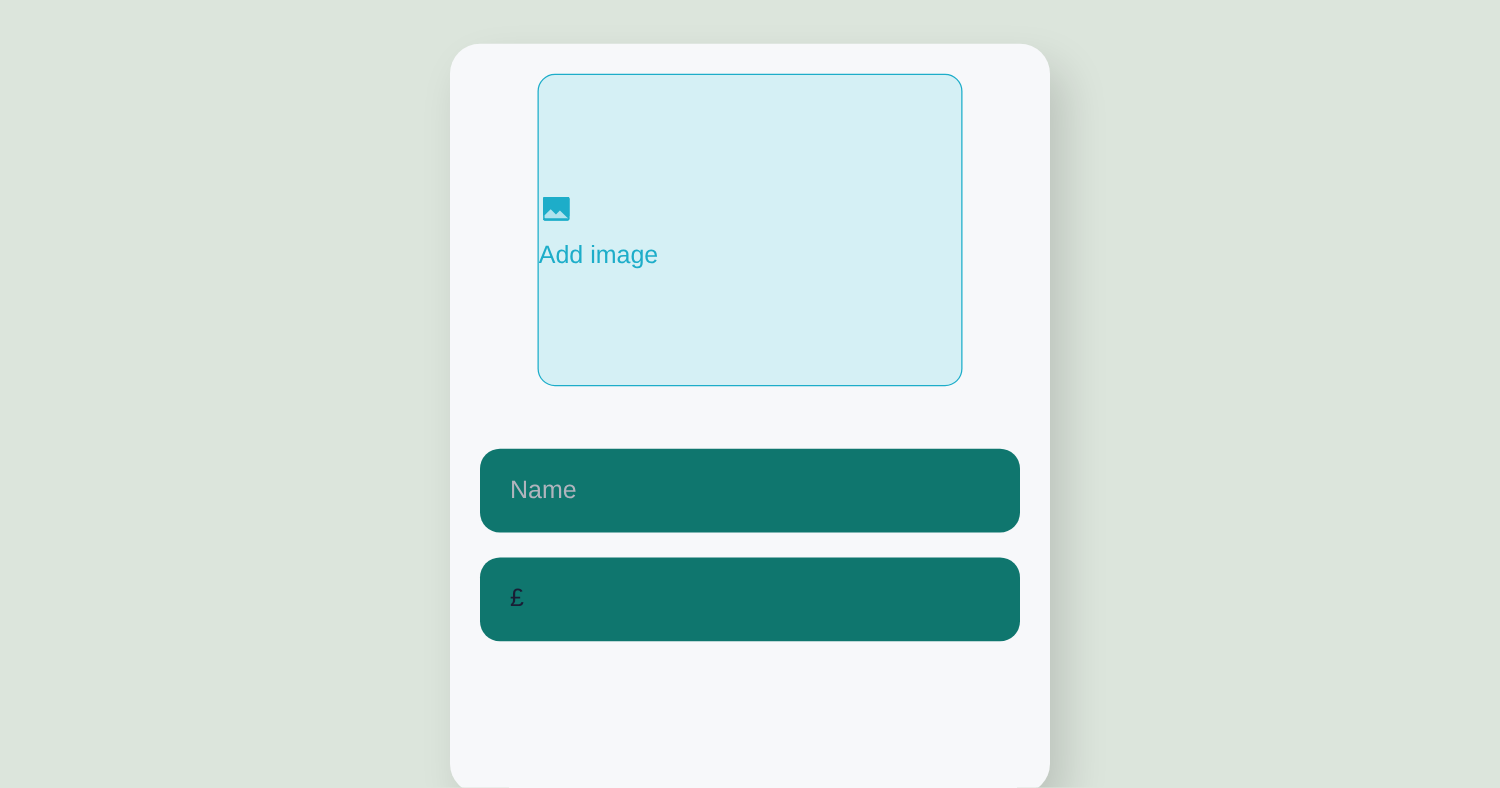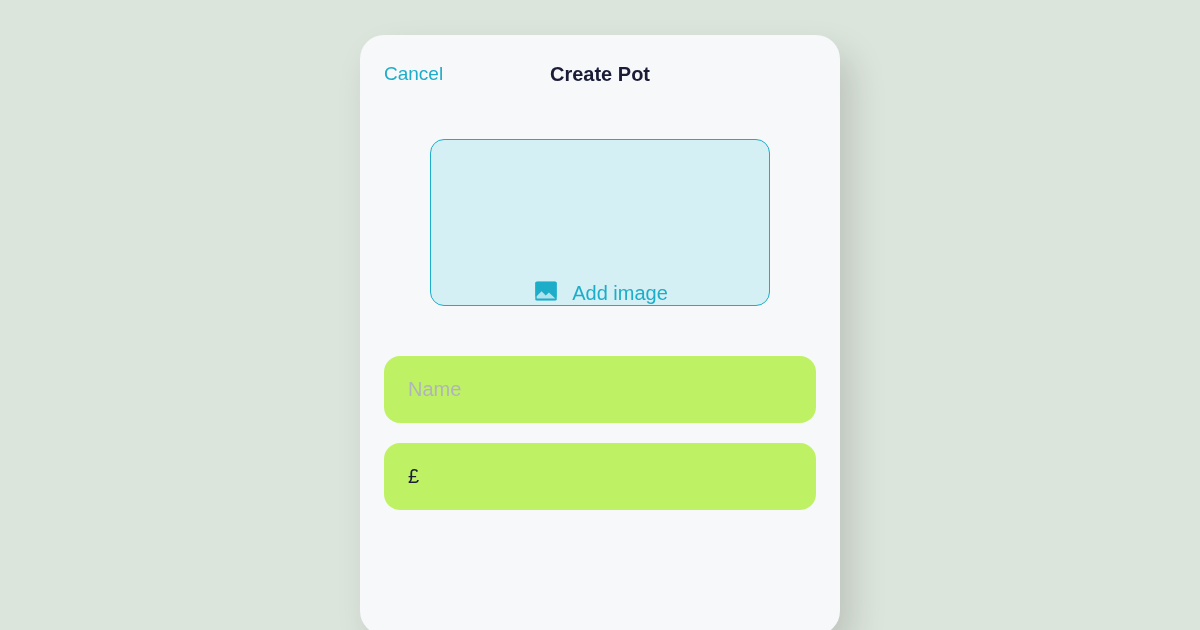--- a/index.html
+++ b/index.html
@@ -48,49 +48,49 @@
       font-size: 20px;
       font-weight: 700;
       color: #1a1d35;
       margin: 0 auto;
       position: absolute;
       left: 50%;
       transform: translateX(-50%);
     }
     .image-upload {
       width: 340px;
-      height: 167px;
+      height: 250px;
       margin: 0 auto 50px;
       background: #d5f0f5;
       border: 1.5px solid #1dadc9;
       border-radius: 14px;
       display: flex;
-      flex-direction: row;
-      align-items: flex-end;
+      flex-direction: column;
+      align-items: flex-start;
       justify-content: center;
       cursor: pointer;
       gap: 12px;
     }
     .image-icon-wrapper {
       width: 28px;
       height: 28px;
     }
     .image-icon-wrapper svg {
       width: 100%;
       height: 100%;
       fill: #1dadc9;
     }
     .add-image-label {
       color: #1dadc9;
       font-size: 20px;
       font-weight: 400;
     }
     .input-field {
       width: 100%;
-      background: #bef264;
+      background: #0f766e;
       border-radius: 16px;
       padding: 22px 24px;
       margin-bottom: 20px;
       display: flex;
       align-items: center;
       gap: 14px;
     }
     .input-field input {
       border: none;
       outline: none;
@@ -105,24 +105,20 @@
     .currency-symbol {
       font-size: 20px;
       color: #1a1d35;
       font-weight: 400;
     }
   </style>
 </head>
 <body>
 
 <div class="modal">
-  <div class="modal-header">
-    <button class="cancel-btn">Cancel</button>
-    <h1 class="modal-title">Create Pot</h1>
-  </div>
 
   <div class="image-upload">
     <span class="image-icon-wrapper">
       <svg viewBox="0 0 24 24">
         <path d="M4 4 H20 A1 1 0 0 1 21 5 V19 A1 1 0 0 1 20 20 H4 A1 1 0 0 1 3 19 V5 A1 1 0 0 1 4 4 Z M3 17 L8 12 L12 16 L15 13 L21 19 V17 Z"></path>
         <path d="M4 4h16a1 1 0 0 1 1 1v14a1 1 0 0 1-1 1H4a1 1 0 0 1-1-1V5a1 1 0 0 1 1-1z" fill="#1dadc9"></path>
         <path d="M3 17l5-5 4 4 3-3 6 6v0H3z" fill="#d5f0f5"></path>
         <rect x="3" y="4" width="18" height="16" rx="1.5" fill="#1dadc9"></rect>
         <path d="M4 16.5l4.2-4.2 3.6 3.6 2.7-2.7L20 18.5V18a.5.5 0 0 1-.5.5h-15a.5.5 0 0 1-.5-.5z" fill="#b0e3ee"></path>
       </svg>

